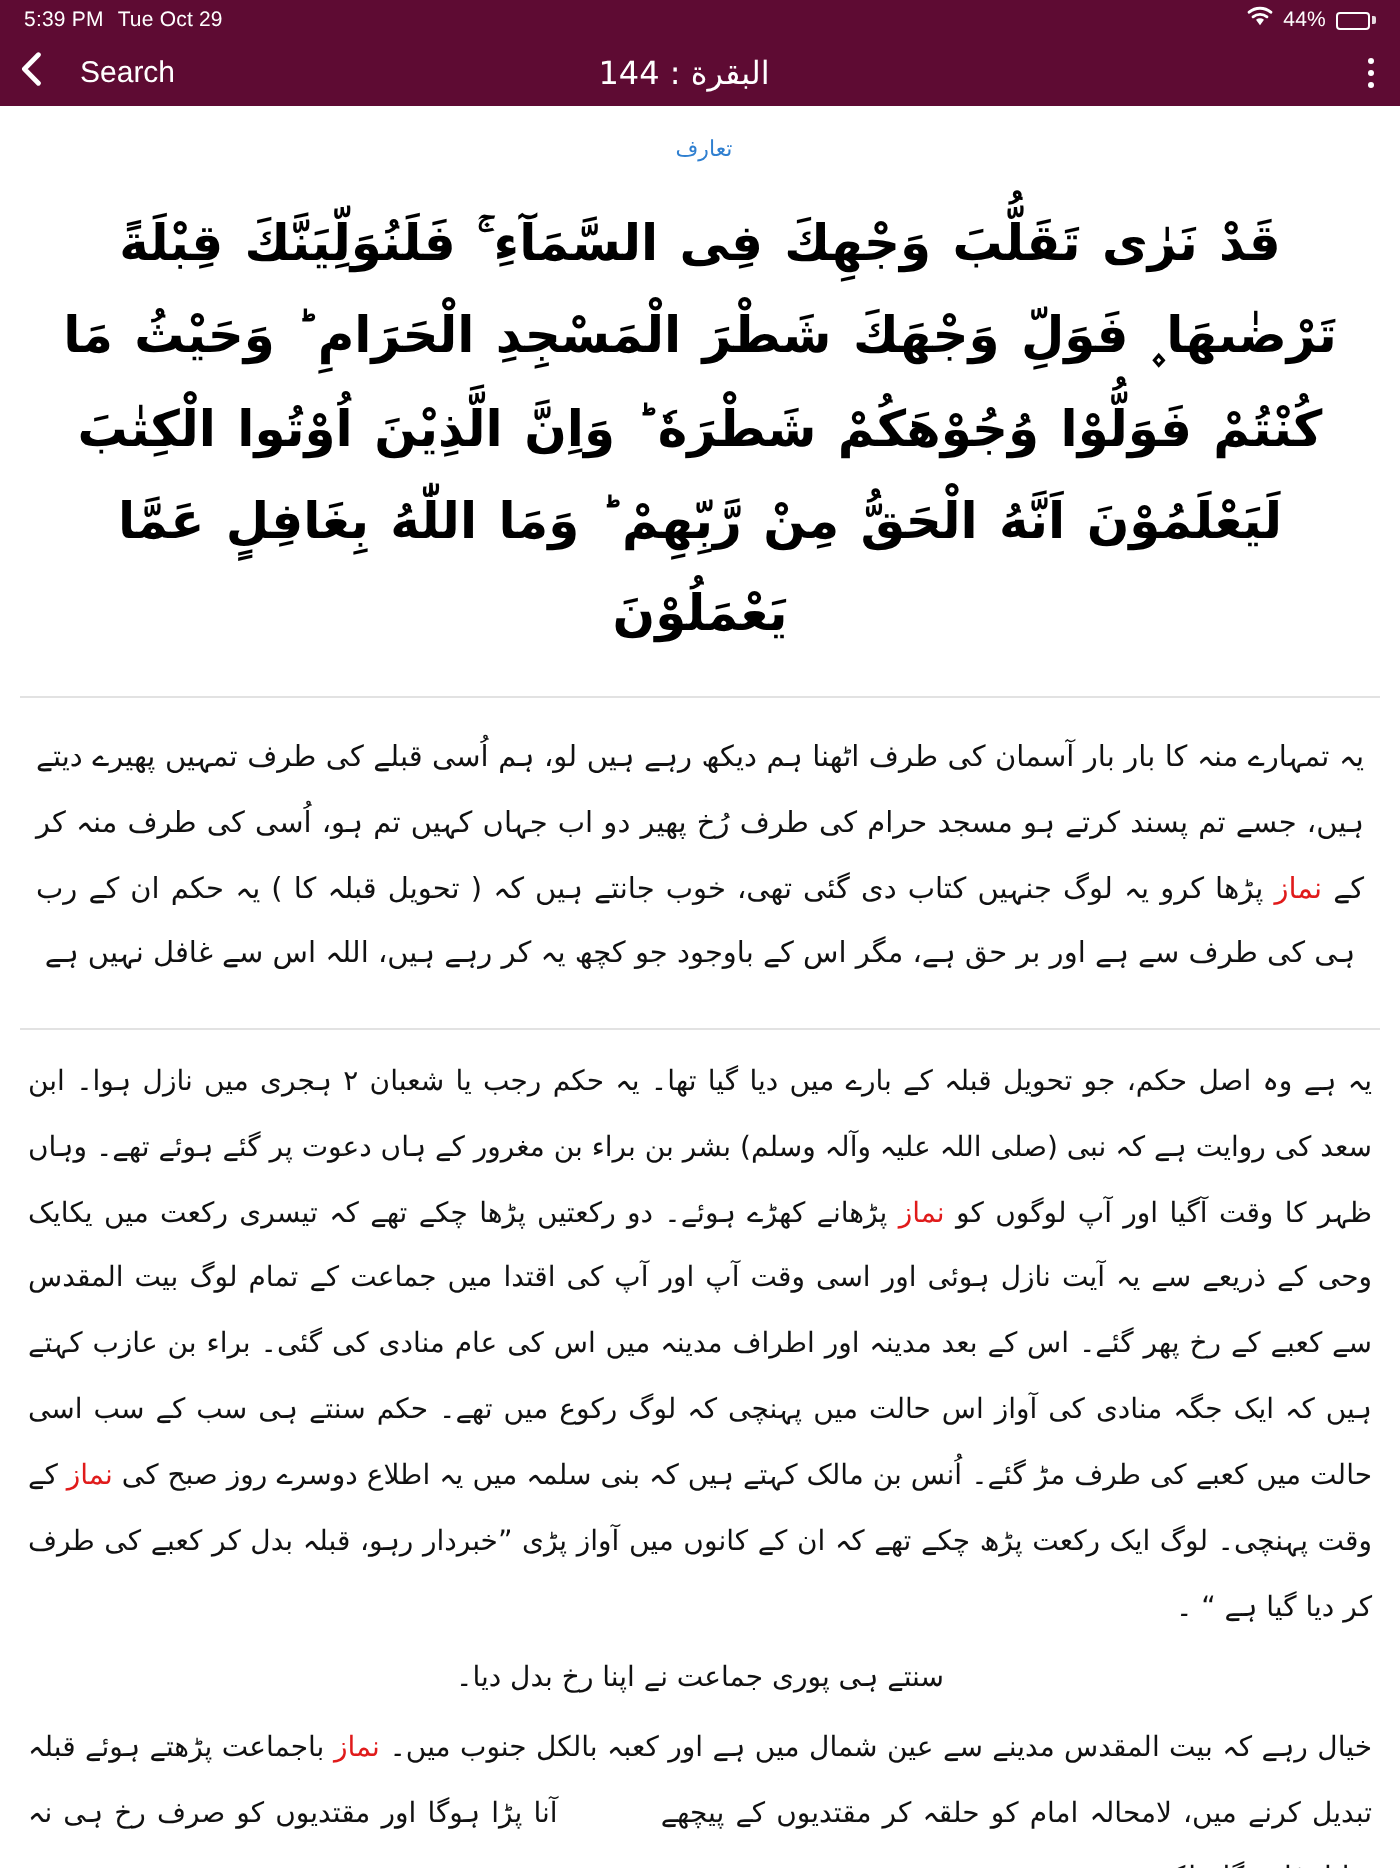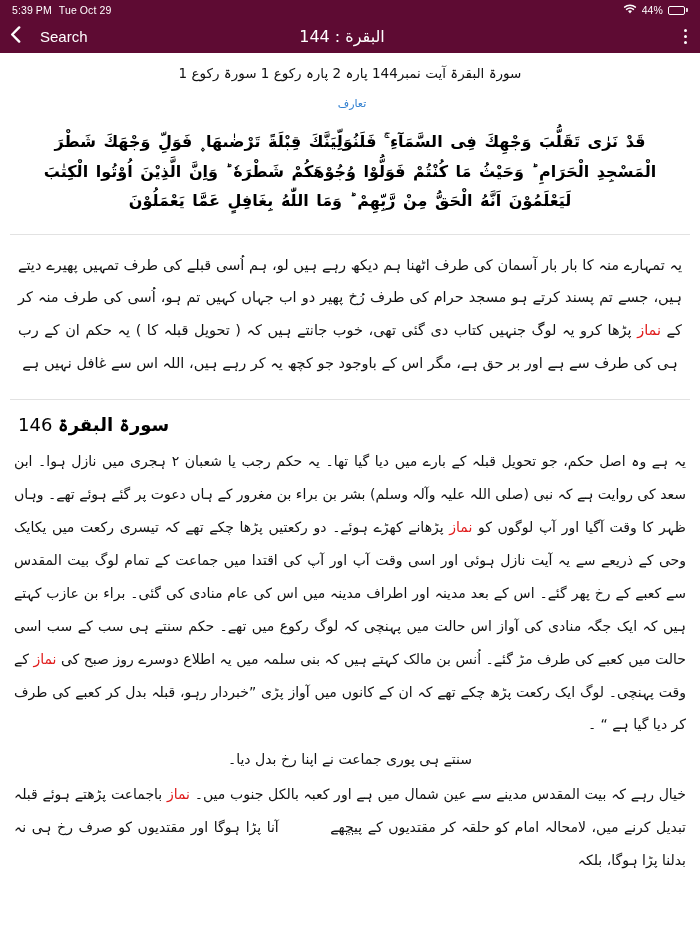--- a/index.html
+++ b/index.html
@@ -148,21 +148,21 @@
     text-decoration: none;
     cursor: pointer;
     font-family: "DejaVu Sans", "Liberation Sans", sans-serif;
   }
 
   .arabic-block {
     padding: 16px 26px 10px 26px;
     text-align: center;
     direction: rtl;
     font-family: "DejaVu Sans", "Liberation Serif", serif;
-    font-size: 16px;
+    font-size: 25px;
     line-height: 1.85;
     color: #000000;
     font-weight: 700;
     word-spacing: 2px;
   }
 
   .divider {
     height: 1px;
     background: #e2e2e2;
     margin: 8px 10px 0 10px;
@@ -244,43 +244,38 @@
   <div class="nav-title">البقرة : 144</div>
   <div class="nav-menu">
     <span></span>
       <span></span>
       <span></span>
   </div>
 </div>
 
 <div class="content">
 
-  <div class="breadcrumb">سورۃ البقرۃ آیت نمبر144   پارہ 2  پارہ رکوع 1 سورۃ رکوع 1</div>
 
   <div class="intro-link-row">
     <span class="intro-link">تعارف</span>
   </div>
 
   <div class="arabic-block">قَدْ نَرٰى تَقَلُّبَ وَجْهِكَ فِى السَّمَآءِ ۚ فَلَنُوَلِّيَنَّكَ قِبْلَةً تَرْضٰىهَا ۪ فَوَلِّ وَجْهَكَ شَطْرَ الْمَسْجِدِ الْحَرَامِ ؕ وَحَيْثُ مَا كُنْتُمْ فَوَلُّوْا وُجُوْهَكُمْ شَطْرَهٗ ؕ وَاِنَّ الَّذِيْنَ اُوْتُوا الْكِتٰبَ لَيَعْلَمُوْنَ اَنَّهُ الْحَقُّ مِنْ رَّبِّهِمْ ؕ وَمَا اللّٰهُ بِغَافِلٍ عَمَّا يَعْمَلُوْنَ</div>
 
   <div class="divider"></div>
 
   <div class="urdu-translation">
     <span>یہ تمہارے منہ کا بار بار آسمان کی طرف اٹھنا ہم دیکھ رہے ہیں لو، ہم اُسی قبلے کی طرف تمہیں پھیرے دیتے ہیں،</span>
     <span>جسے تم پسند کرتے ہو مسجد حرام کی طرف رُخ پھیر دو اب جہاں کہیں تم ہو، اُسی کی طرف منہ کر کے </span><span class="hl-red">نماز</span><span> پڑھا کرو یہ</span>
     <span>لوگ جنہیں کتاب دی گئی تھی، خوب جانتے ہیں کہ ( تحویل قبلہ کا ) یہ حکم ان کے رب ہی کی طرف سے ہے اور بر حق</span>
     <span>ہے، مگر اس کے باوجود جو کچھ یہ کر رہے ہیں، اللہ اس سے غافل نہیں ہے</span>
   </div>
 
   <div class="divider"></div>
 
-  <div class="section-title">
-    <span class="sura-name">سورۃ البقرۃ</span>
-    <span>146</span>
-  </div>
 
   <div class="commentary">
     <p><span>یہ ہے وہ اصل حکم، جو تحویل قبلہ کے بارے میں دیا گیا تھا۔ یہ حکم رجب یا شعبان ۲ ہجری میں نازل ہوا۔ ابن سعد کی روایت ہے کہ نبی (صلی اللہ علیہ وآلہ وسلم) بشر بن براء بن مغرور کے ہاں دعوت پر گئے ہوئے تھے۔ وہاں ظہر کا وقت آگیا اور آپ لوگوں کو </span><span class="hl-red">نماز</span><span> پڑھانے کھڑے ہوئے۔ دو رکعتیں پڑھا چکے تھے کہ تیسری رکعت میں یکایک وحی کے ذریعے سے یہ آیت نازل ہوئی اور اسی وقت آپ اور آپ کی اقتدا میں جماعت کے تمام لوگ بیت المقدس سے کعبے کے رخ پھر گئے۔ اس کے بعد مدینہ اور اطراف مدینہ میں اس کی عام منادی کی گئی۔ براء بن عازب کہتے ہیں کہ ایک جگہ منادی کی آواز اس حالت میں پہنچی کہ لوگ رکوع میں تھے۔ حکم سنتے ہی سب کے سب اسی حالت میں کعبے کی طرف مڑ گئے۔ اُنس بن مالک کہتے ہیں کہ بنی سلمہ میں یہ اطلاع دوسرے روز صبح کی </span><span class="hl-red">نماز</span><span> کے وقت پہنچی۔ لوگ ایک رکعت پڑھ چکے تھے کہ ان کے کانوں میں آواز پڑی  ”خبردار رہو، قبلہ بدل کر کعبے کی طرف کر دیا گیا ہے “ ۔</span></p>
     <p class="centered-line">سنتے ہی پوری جماعت نے اپنا رخ بدل دیا۔</p>
     <p><span>خیال رہے کہ بیت المقدس مدینے سے عین شمال میں ہے اور کعبہ بالکل جنوب میں۔ </span><span class="hl-red">نماز</span><span> باجماعت پڑھتے ہوئے قبلہ تبدیل کرنے میں، لامحالہ امام کو حلقہ کر مقتدیوں کے </span><span class="underlined">پیچھے</span><span> آنا پڑا ہوگا اور مقتدیوں کو صرف رخ ہی نہ بدلنا پڑا ہوگا، بلکہ</span></p>
   </div>
 
 </div>
 
 </body></html>

